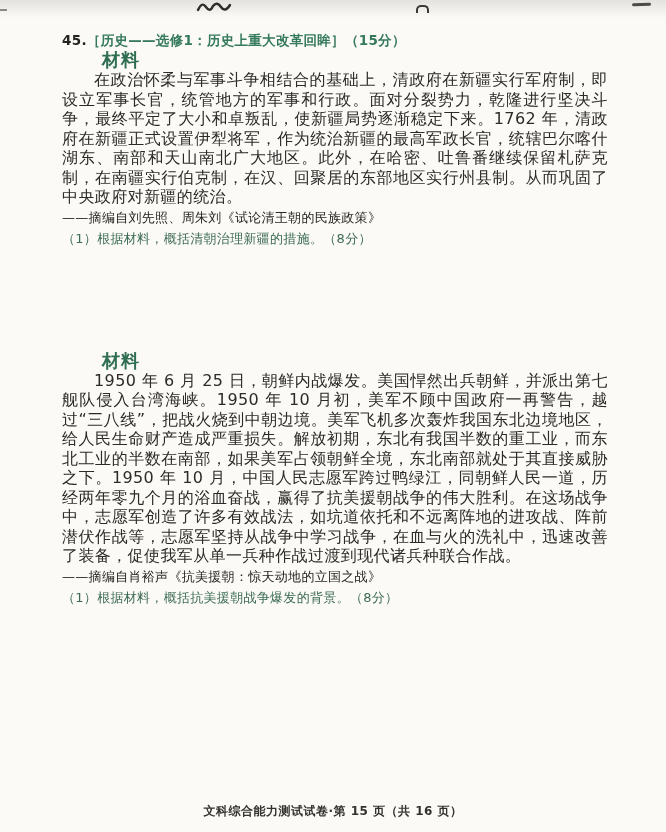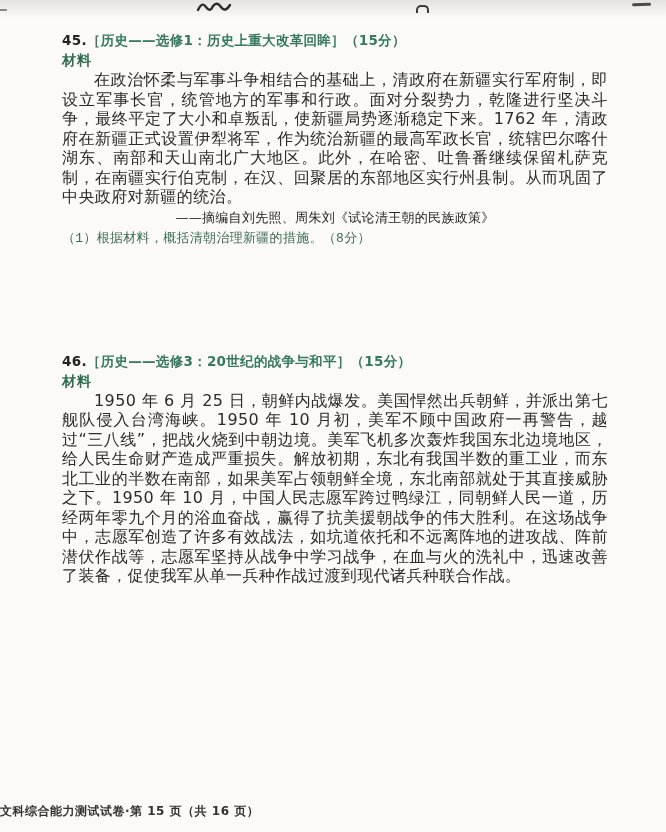--- a/index.html
+++ b/index.html
@@ -24,41 +24,41 @@
     pointer-events:none;
   }
   p{margin:0;}
   .q-title{
     line-height:20px;font-size:13.5px;font-weight:bold;
     letter-spacing:.3px;
   }
   .q-num{color:#23231f;}
   .q-head{color:#357a5b;}
   .material-label{
-    line-height:20px;font-size:14px;font-weight:bold;color:#2f6e50;
+    line-height:20px;font-size:18px;font-weight:bold;color:#2f6e50;
     letter-spacing:1px;
+    margin-left:40px;
   }
   .material{
     font-size:16px;line-height:19.5px;
     text-align:justify;text-indent:2em;
     color:#2c2b29;letter-spacing:.4px;
   }
   .source{
-    font-size:13px;line-height:20px;text-align:center;color:#26251f;
+    font-size:13px;line-height:20px;text-align:left;color:#26251f;
     letter-spacing:.3px;margin-top:1px;
   }
   .subq{
     font-size:13px;line-height:20px;color:#3c6b52;letter-spacing:.3px;
     margin-top:1px;
-    font-family:Liberation Mono, monospace;
   }
   .answer-space{width:100%;}
   .footer{
     position:absolute;left:0;right:0;bottom:12px;
-    font-size:12px;font-weight:bold;color:#33322e;
+    text-align:center;font-size:12px;font-weight:bold;color:#33322e;
     letter-spacing:.5px;
   }
   
   .scan-mark{position:absolute;}
   .mark-squiggle{left:196px;top:-1px;}
   .mark-dot{
     left:416px;top:5px;width:9px;height:6px;
     border:2px solid #3a3a36;border-bottom:none;border-radius:5px 5px 0 0;
     background:transparent;
   }
@@ -86,21 +86,22 @@
     <p class="q-title"><span class="q-num">45.</span><span class="q-head">［历史——选修1：历史上重大改革回眸］（15分）</span></p>
     <p class="material-label">材料</p>
     <p class="material">在政治怀柔与军事斗争相结合的基础上，清政府在新疆实行军府制，即设立军事长官，统管地方的军事和行政。面对分裂势力，乾隆进行坚决斗争，最终平定了大小和卓叛乱，使新疆局势逐渐稳定下来。1762 年，清政府在新疆正式设置伊犁将军，作为统治新疆的最高军政长官，统辖巴尔喀什湖东、南部和天山南北广大地区。此外，在哈密、吐鲁番继续保留札萨克制，在南疆实行伯克制，在汉、回聚居的东部地区实行州县制。从而巩固了中央政府对新疆的统治。</p>
     <p class="source">——摘编自刘先照、周朱刘《试论清王朝的民族政策》</p>
     <p class="subq">（1）根据材料，概括清朝治理新疆的措施。（8分）</p>
     <div class="answer-space" style="height:47px"></div>
     <div class="answer-space" style="height:55px"></div>
   </section>
 
   <section>
-    <p class="q-title"><span class="q-num">46.</span><span class="q-head">［历史——选修3：20世纪的战争与和平］（15分）</span></p>
     <p class="material-label">材料</p>
     <p class="material">1950 年 6 月 25 日，朝鲜内战爆发。美国悍然出兵朝鲜，并派出第七舰队侵入台湾海峡。1950 年 10 月初，美军不顾中国政府一再警告，越过“三八线”，把战火烧到中朝边境。美军飞机多次轰炸我国东北边境地区，给人民生命财产造成严重损失。解放初期，东北有我国半数的重工业，而东北工业的半数在南部，如果美军占领朝鲜全境，东北南部就处于其直接威胁之下。1950 年 10 月，中国人民志愿军跨过鸭绿江，同朝鲜人民一道，历经两年零九个月的浴血奋战，赢得了抗美援朝战争的伟大胜利。在这场战争中，志愿军创造了许多有效战法，如坑道依托和不远离阵地的进攻战、阵前潜伏作战等，志愿军坚持从战争中学习战争，在血与火的洗礼中，迅速改善了装备，促使我军从单一兵种作战过渡到现代诸兵种联合作战。</p>
+    <p class="source">——摘编自肖裕声《抗美援朝：惊天动地的立国之战》</p>
+    <p class="subq">（1）根据材料，概括抗美援朝战争爆发的背景。（8分）</p>
     <div class="answer-space" style="height:56px"></div>
   </section>
 
   <div class="footer">文科综合能力测试试卷·第 15 页（共 16 页）</div>
 
 </div>
 
 </body></html>

